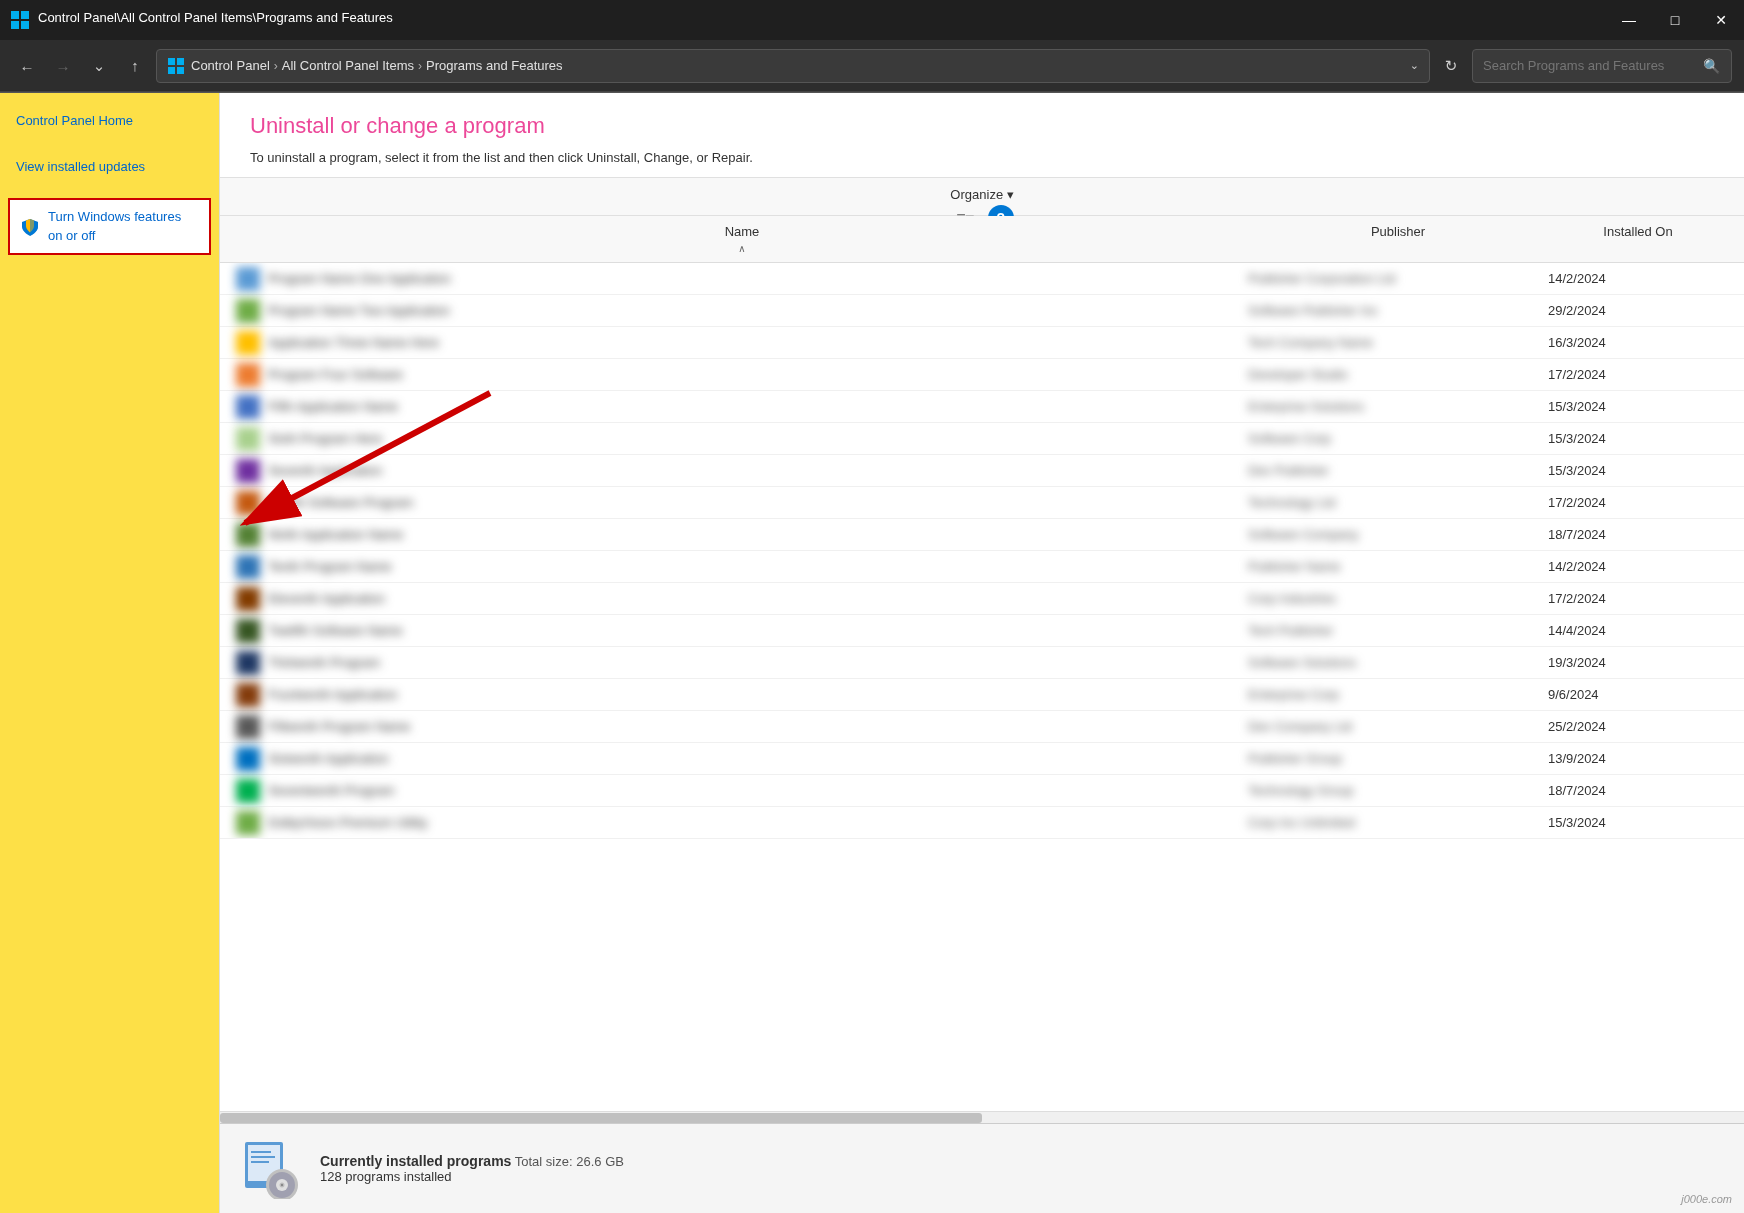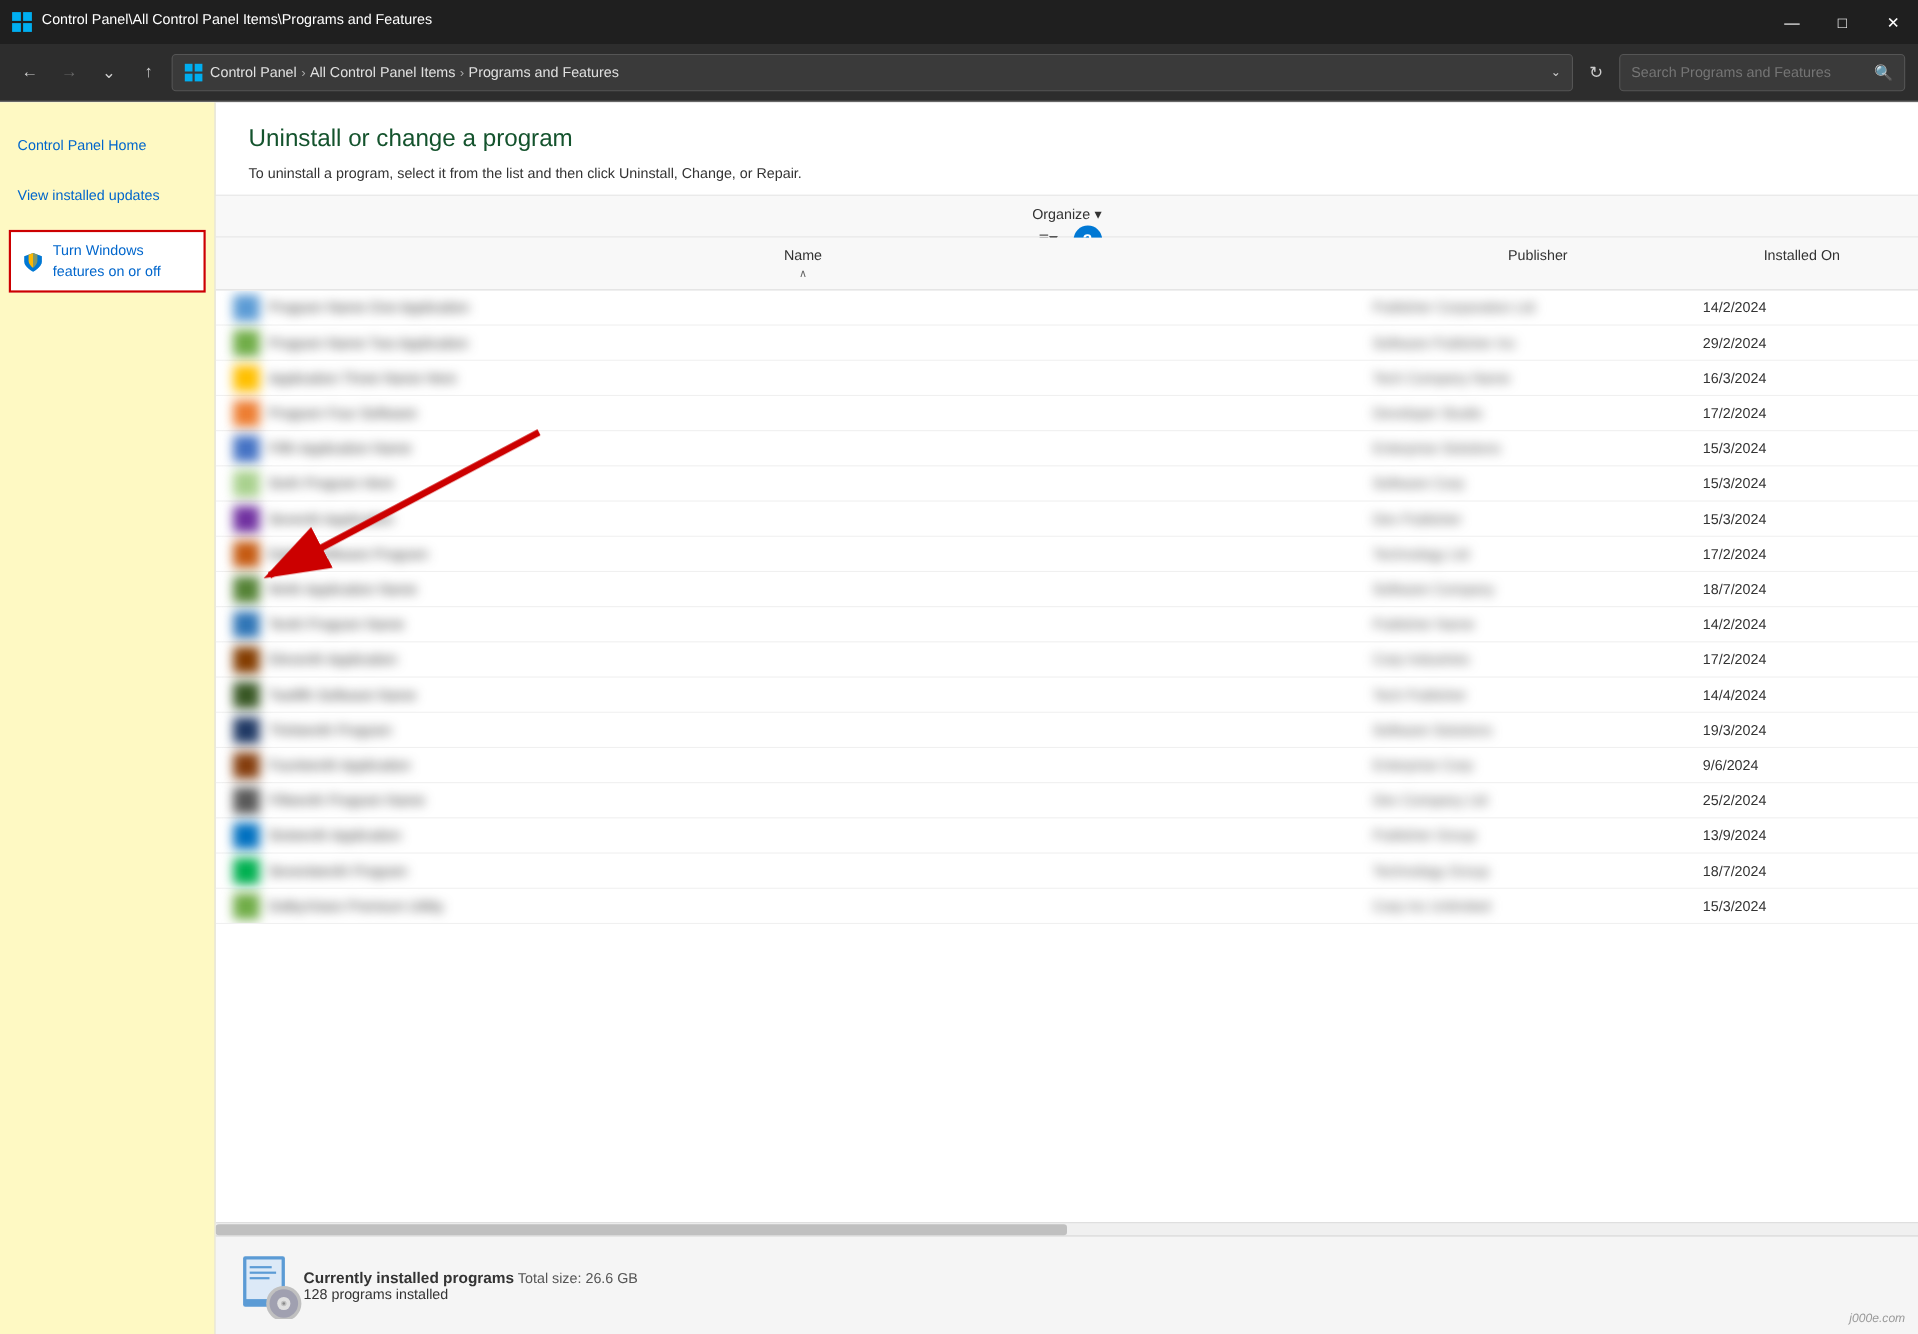--- a/index.html
+++ b/index.html
@@ -155,23 +155,23 @@
 
     
     .main-wrapper {
       display: flex;
       height: calc(1213px - 40px - 52px - 1px);
       background: #fff;
     }
 
     
     .sidebar {
-      width: 196px;
-      background: #fef9c3;
-      padding: 24px 0;
+      width: 220px;
+      background: #fde047;
+      padding: 13px 0;
       border-right: 1px solid #ddd;
       flex-shrink: 0;
     }
     .sidebar-link {
       display: block;
       padding: 6px 16px;
       color: #0066cc;
       text-decoration: none;
       font-size: 13px;
       cursor: pointer;
@@ -205,21 +205,21 @@
       overflow: hidden;
     }
 
     
     .content-header {
       padding: 20px 30px 10px 30px;
       border-bottom: 1px solid #e0e0e0;
     }
     .content-title {
       font-size: 22px;
-      color: #14532d;
+      color: #ec4899;
       font-weight: normal;
       margin-bottom: 10px;
     }
     .content-description {
       font-size: 13px;
       color: #333;
       line-height: 1.4;
     }
 
     
@@ -346,20 +346,21 @@
     }
 
     
     .status-bar {
       height: 90px;
       border-top: 1px solid #ccc;
       background: #f5f5f5;
       display: flex;
       align-items: center;
       padding: 10px 20px;
+      gap: 20px;
     }
     .status-icon {
       width: 60px;
       height: 60px;
       flex-shrink: 0;
       position: relative;
     }
     .status-text {
       font-size: 13px;
       color: #333;

